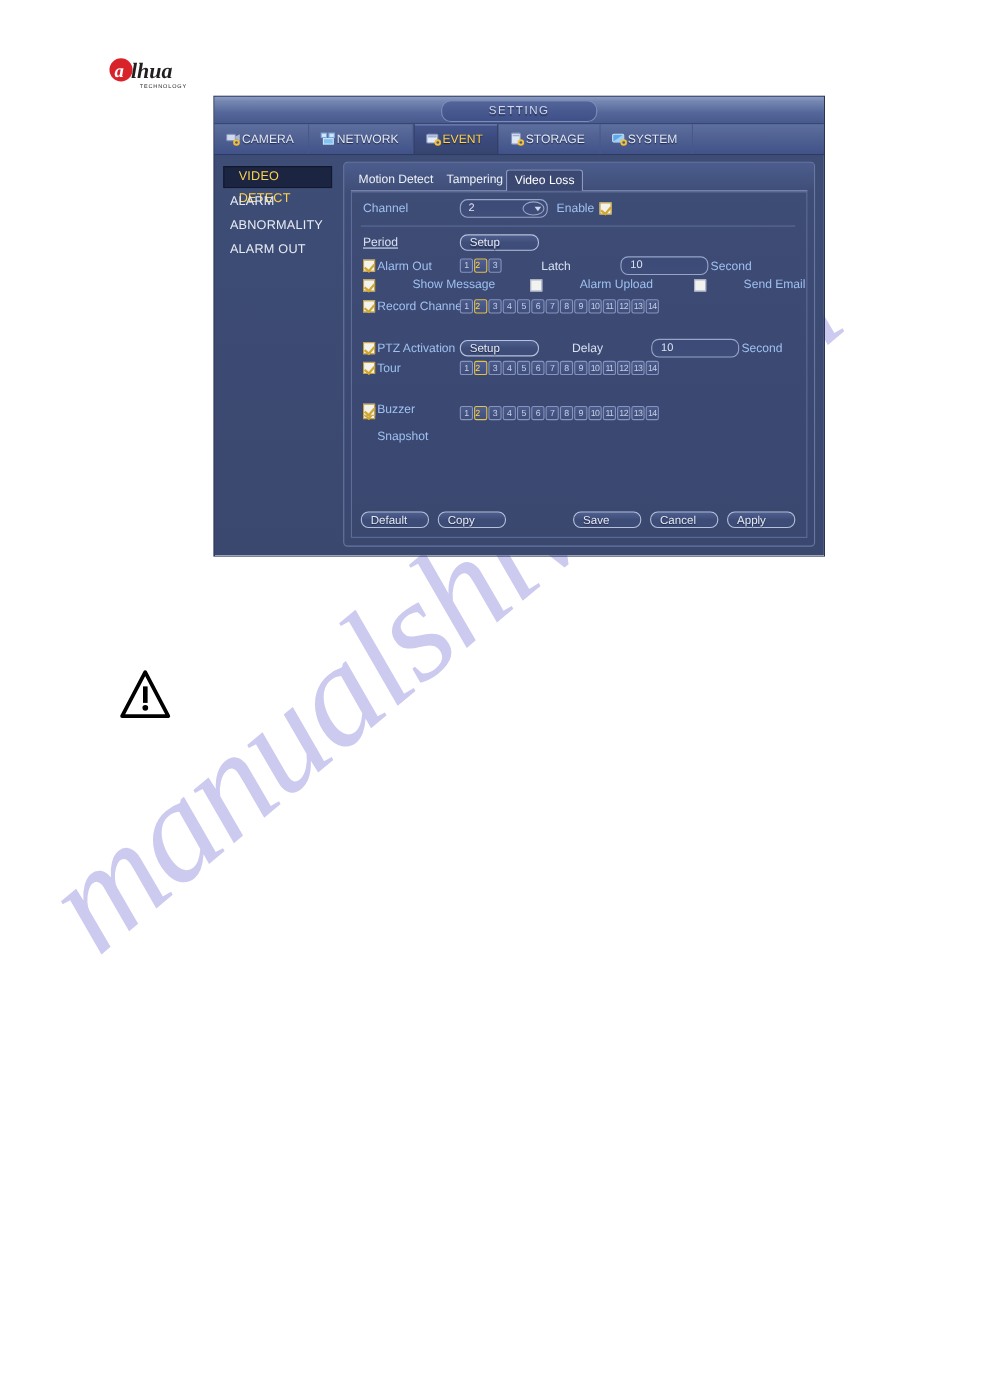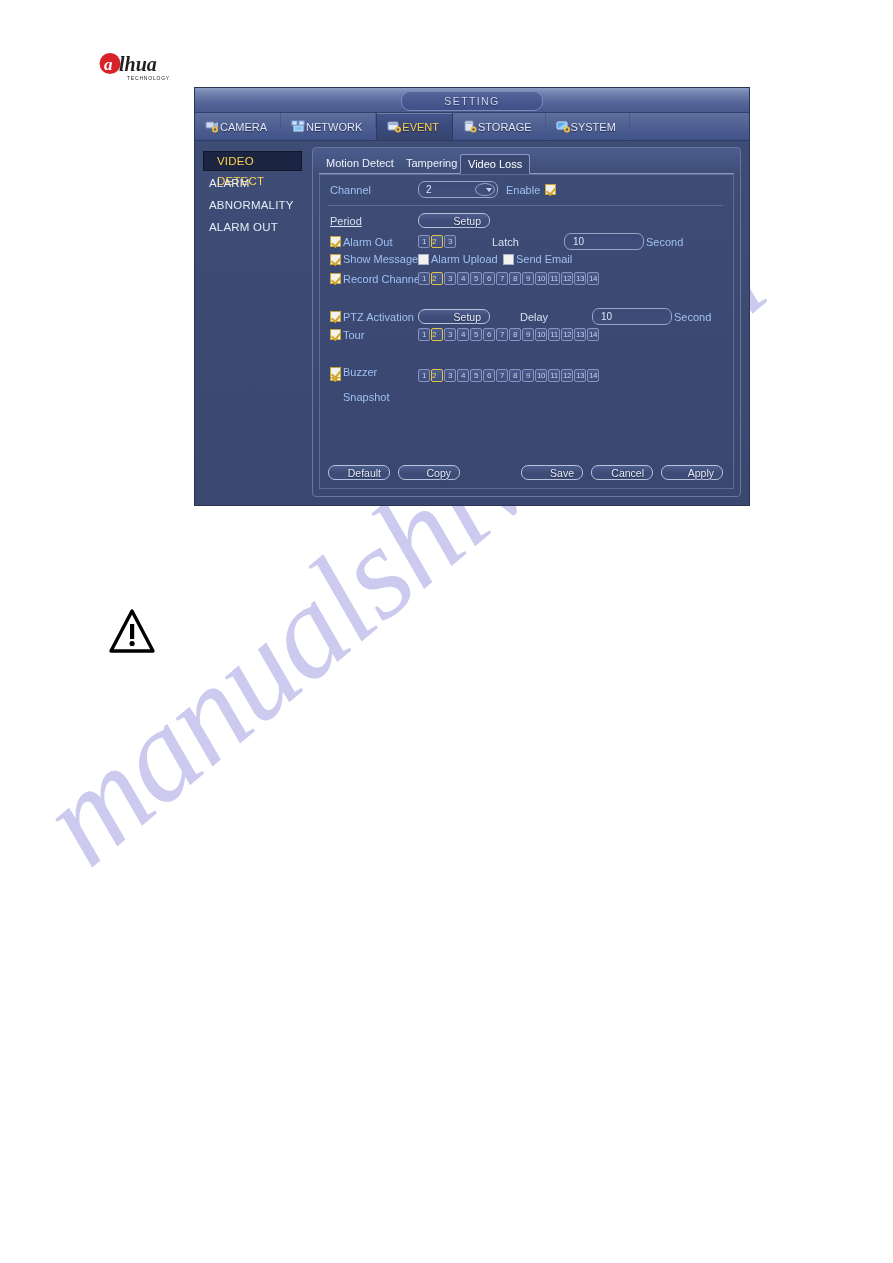--- a/index.html
+++ b/index.html
@@ -154,21 +154,21 @@
     background:linear-gradient(180deg,#3b4a77,#42518060);
     display:flex;align-items:center;
   }
   .fld span{font-size:10px;color:#dde4f3;padding-left:8px;}
 
   
   .btn{
     height:15px;min-width:62px;padding:0 8px;
     border:1px solid #b6c2dc;border-radius:7px;
     background:linear-gradient(180deg,#4e5e8f 0%,#44538260 50%,#3c4b78 100%);
-    font-size:10.5px;color:#e6ebf6;text-align:right;line-height:15px;
+    font-size:10.5px;color:#e6ebf6;text-align:left;line-height:15px;
     text-shadow:0 1px 1px rgba(20,25,50,.7);
     box-sizing:border-box;
   }
   .btn.setup{min-width:72px;}
 
   
   .cb{
     width:11px;height:11px;background:#f2f2ef;border:1px solid #c9a23a;
     display:inline-block;position:relative;flex:0 0 11px;margin-right:2px;
     box-sizing:border-box;
@@ -351,21 +351,21 @@
             <span class="chip sel">2</span>
             <span class="chip">3</span>
           </span>
           <span class="lbl-w" style="margin-left:36px;width:72px;">Latch</span>
           <div class="fld">
             <span>10</span>
           </div>
           <span class="lbl" style="margin-left:2px;">Second</span>
         </div>
 
-        <div class="row" style="left:10px;top:78px;">
+        <div class="row" style="left:10px;top:78px;gap:32px;">
           <span class="cb on"></span>
           <span class="lbl" style="width:75px;">Show Message</span>
           <span class="cb off"></span>
           <span class="lbl" style="width:72px;">Alarm Upload</span>
           <span class="cb off"></span>
           <span class="lbl">Send Email</span>
         </div>
 
         <div class="row" style="left:10px;top:97px;">
           <span class="cb on"></span>

